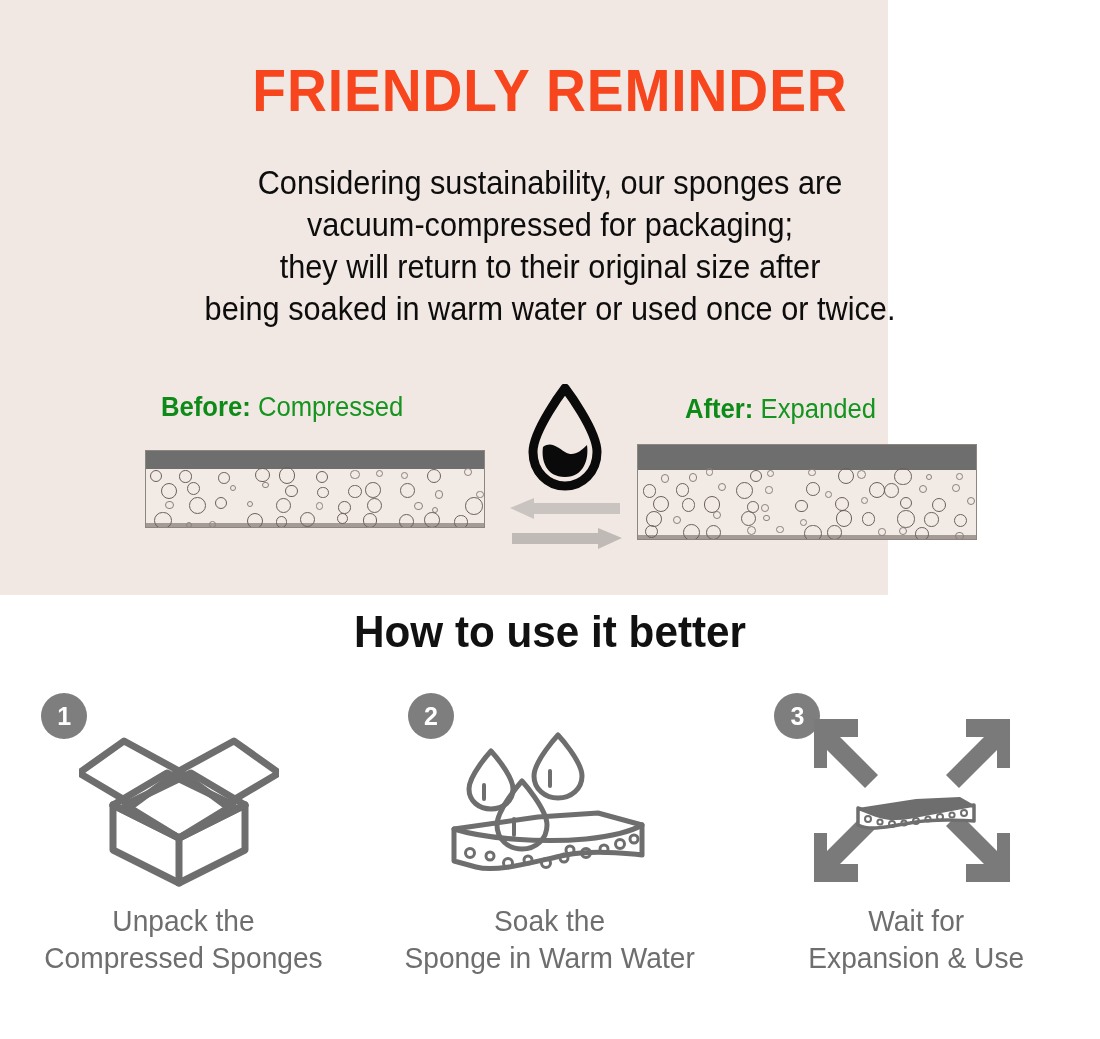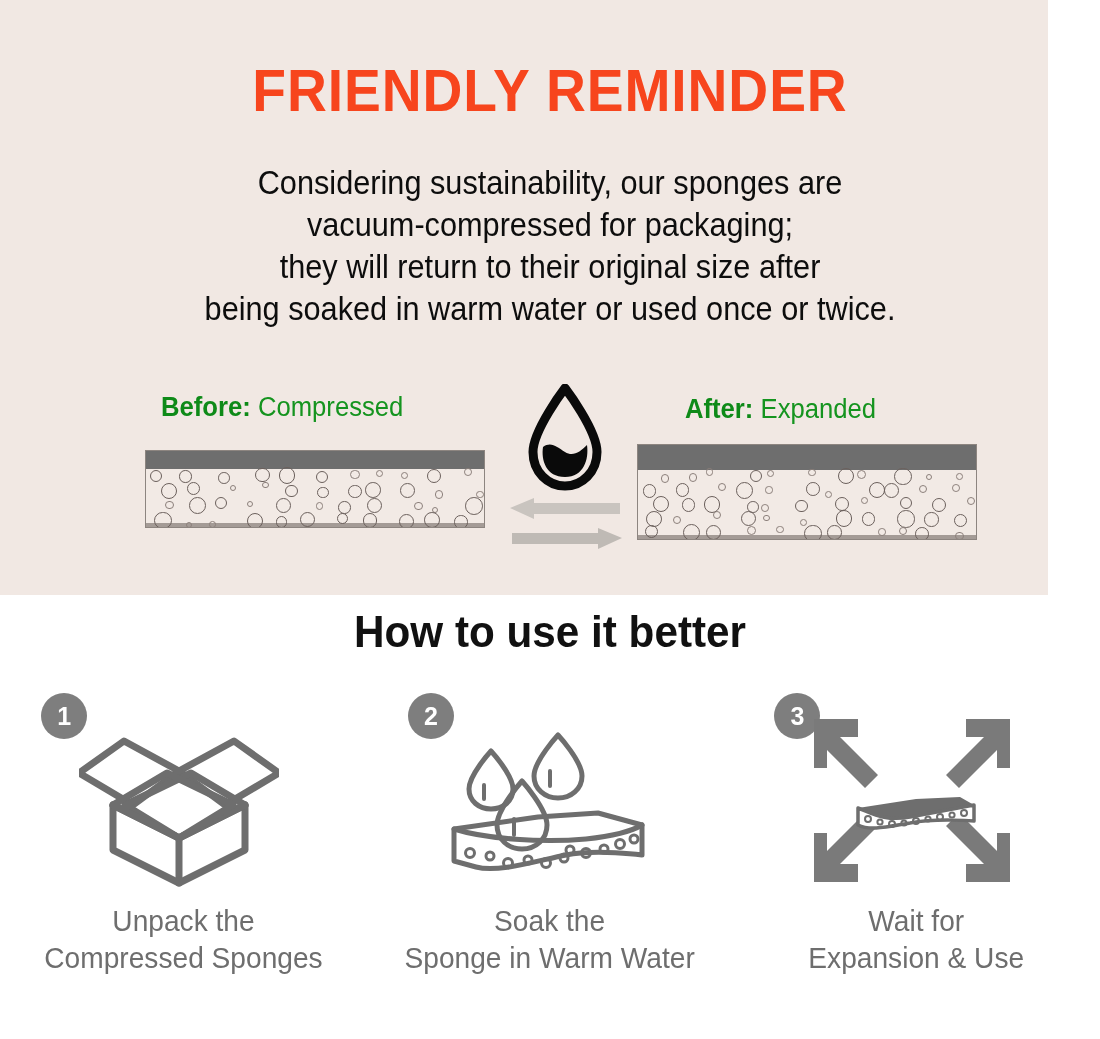--- a/index.html
+++ b/index.html
@@ -10,21 +10,21 @@
     width: 1100px;
     height: 1039px;
     background: #ffffff;
     font-family: "Liberation Sans", sans-serif;
     overflow: hidden;
   }
 
   
   .panel-top {
     position: relative;
-    width: 1048px;
+    width: 888px;
     height: 595px;
     background: #F1E8E3;
     box-sizing: border-box;
     text-decoration: underline;
   }
 
   .headline {
     position: absolute;
     top: 56px;
     left: 0;

